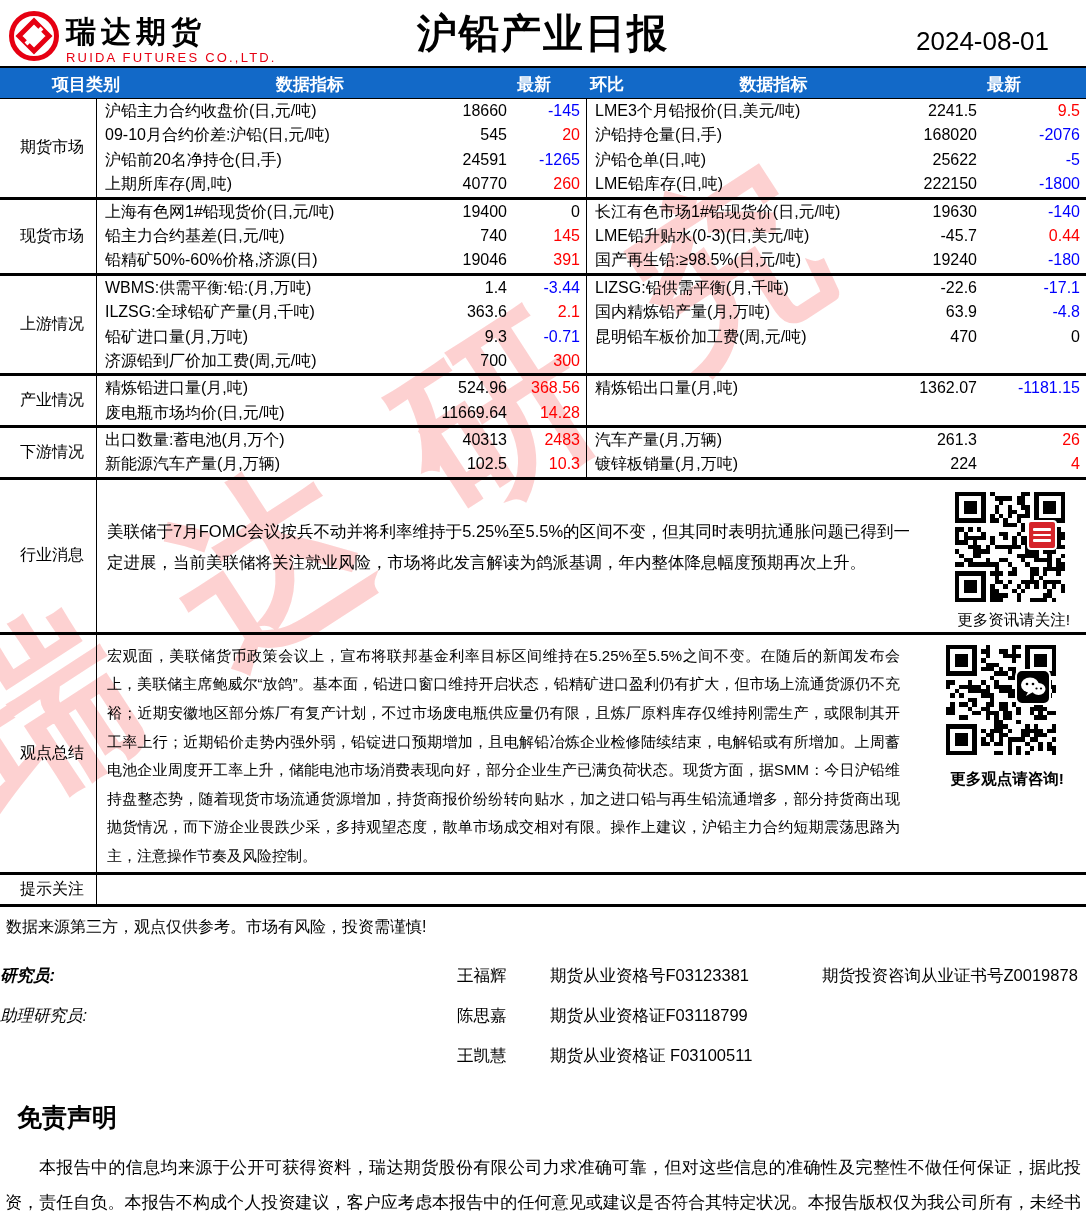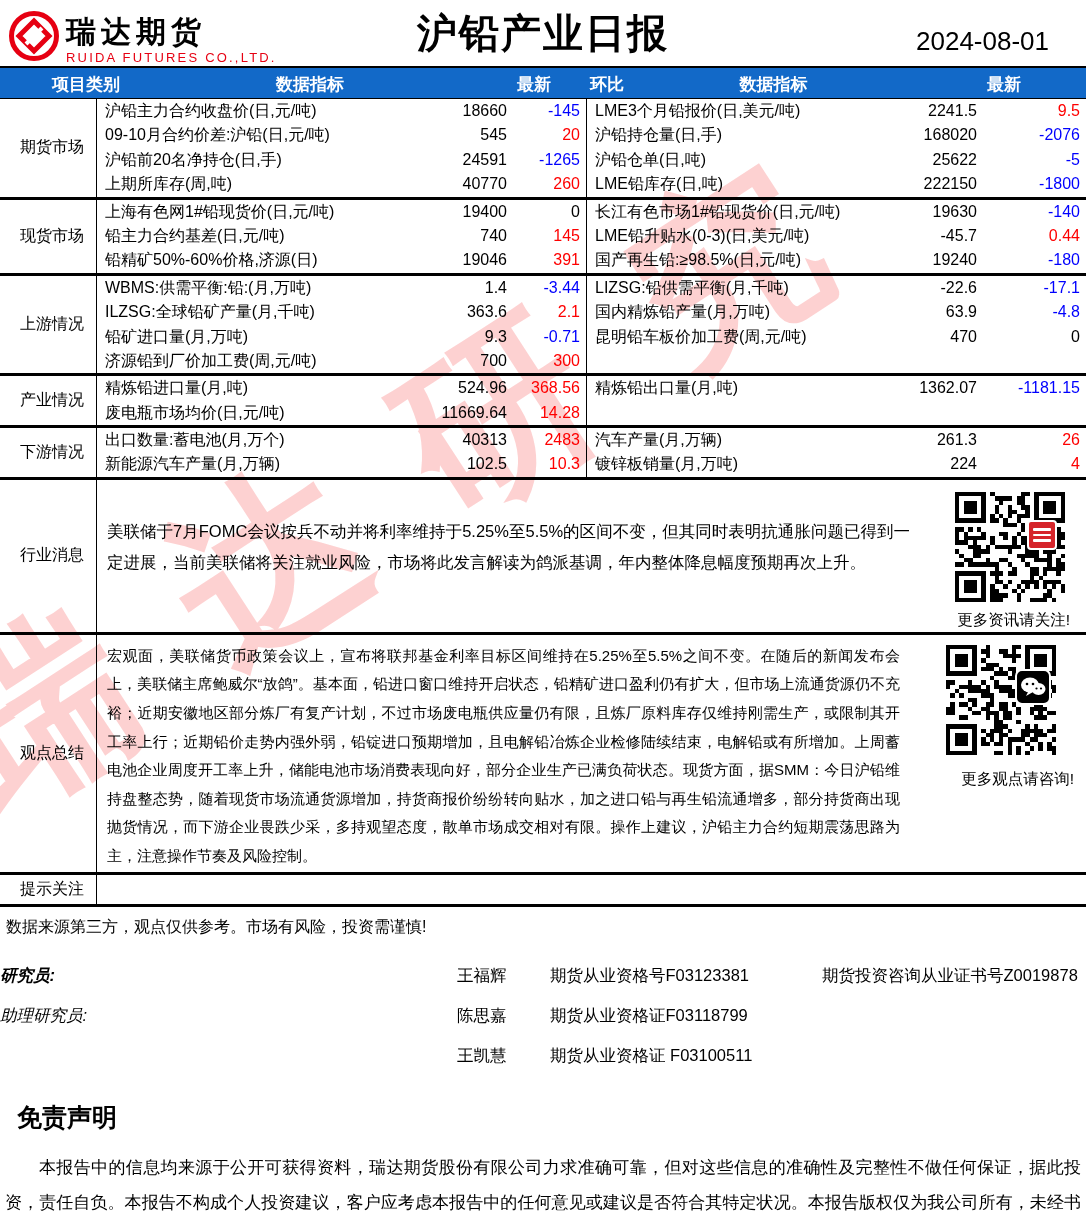--- a/index.html
+++ b/index.html
@@ -47,21 +47,21 @@
   .sec-news .free-content{height:152px;}
   .sec-summary .free-content{height:237px;}
   .sec-tips .free-content{height:29px;}
   .news-text{padding:36px 0 0 10px; margin-right:176px; font-size:16.5px; line-height:31px; text-align:justify;}
   .summary-text{padding:7px 0 0 10px; margin-right:186px; font-size:15px; line-height:28.6px; text-align:justify;}
   .qrbox{position:absolute; width:110px; height:110px;}
   .qr1{right:21px; top:12px;}
   .qr2{right:30px; top:10px;}
   .qr-caption{position:absolute; font-size:15.5px; white-space:nowrap;}
   .cap1{right:16px; top:130px;}
-  .cap2{right:12px; top:134px;}
+  .cap2{right:22px; top:134px;font-weight:bold;}
   .qr-center{position:absolute; left:50%; top:50%; transform:translate(-50%,-50%);}
   .red-logo{width:30px; height:30px; background:#d5252b; border-radius:4px; border:2px solid #fff;
     display:flex; flex-direction:column; justify-content:center; gap:3px; padding:4px;}
   .red-logo i{display:block; height:2.5px; background:#fff; border-radius:1px;}
   .black-logo{width:36px; height:36px; background:#000; border-radius:7px; border:2px solid #fff;
     display:flex; align-items:center; justify-content:center;}
 
   .footnote{font-size:16px; padding:10px 0 0 6px; height:40px;}
 
   

